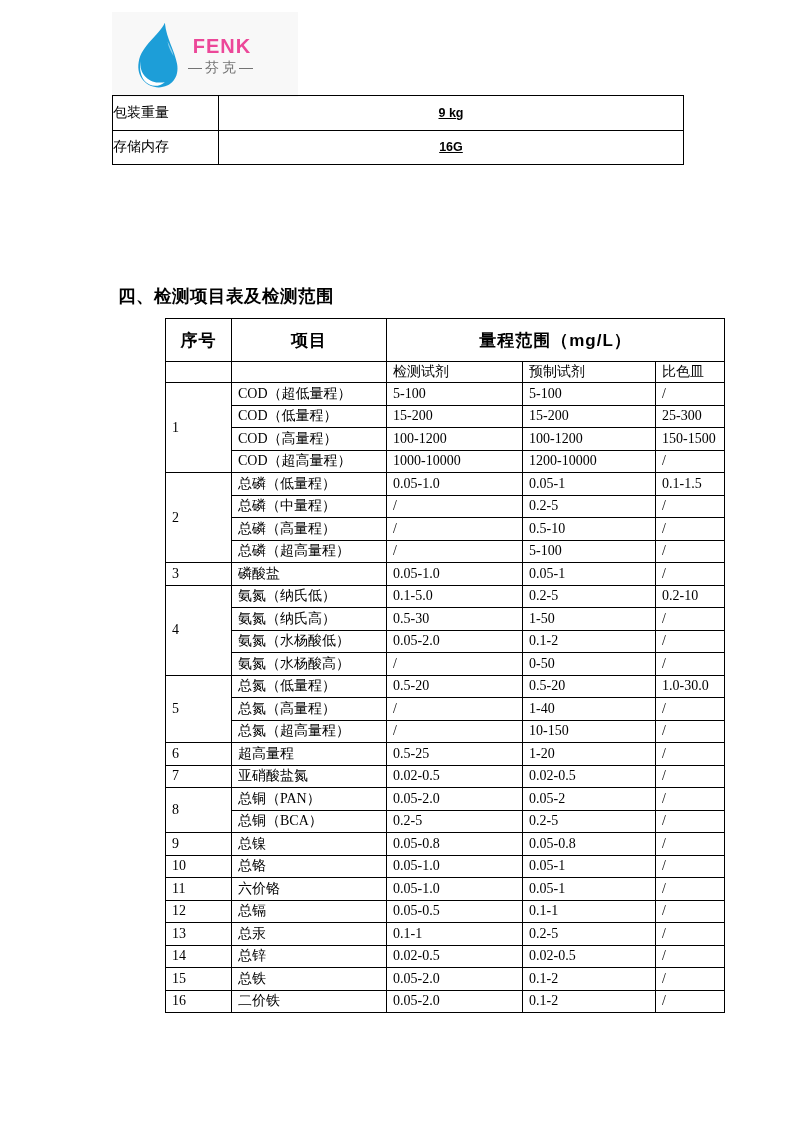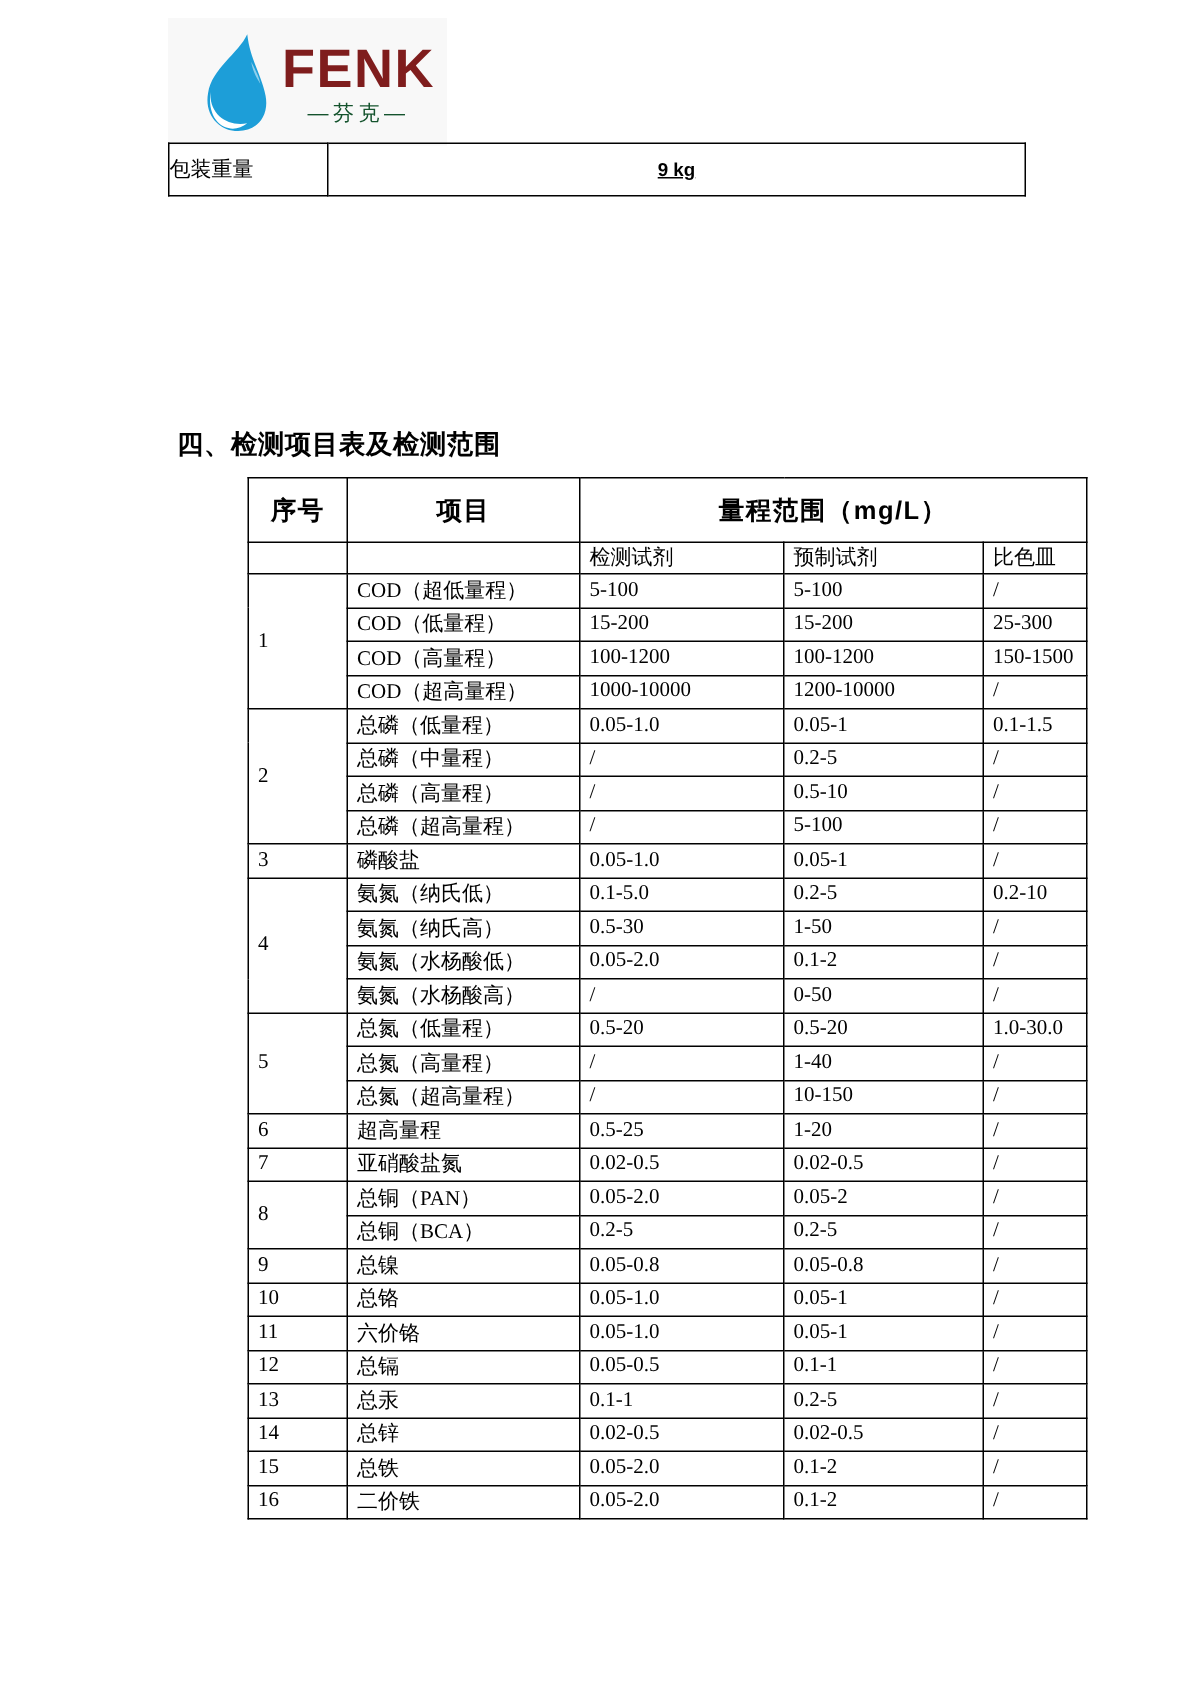--- a/index.html
+++ b/index.html
@@ -9,25 +9,25 @@
     font-family:"Liberation Serif","DejaVu Serif",serif; color:#000;
   }
 
   
   .logo-bg { position:absolute; left:112px; top:12px; width:186px; height:85px; background:#f8f8f8; }
   .logo-wrap { position:absolute; left:129px; top:22px; display:flex; align-items:center; }
   .logo-icon svg { width:56px; height:68px; display:block; }
   .logo-text { display:flex; flex-direction:column; align-items:center; margin-left:3px; }
   .brand {
     font-family:"Liberation Sans","DejaVu Sans",sans-serif;
-    font-weight:bold; font-size:36px; line-height:1; letter-spacing:1px; color:#7f1d1d;
+    font-weight:bold; font-size:20px; line-height:1; letter-spacing:1px; color:#ec4899;
   }
   .brand-cn {
     font-family:"Liberation Sans","DejaVu Sans",sans-serif;
-    font-size:14px; letter-spacing:3px; color:#14532d; margin-top:3px;
+    font-size:14px; letter-spacing:3px; color:#737373; margin-top:3px;
   }
 
   
   .spec-table {
     position:absolute; left:112px; top:95px; width:572px;
     border-collapse:collapse; table-layout:fixed;
     border:1.5px solid #000;
   }
   .spec-table td { border:1px solid #000; height:34.5px; vertical-align:middle; }
   .spec-table td.label { width:106px; font-size:14px; }
@@ -79,20 +79,24 @@
     <div class="brand">FENK</div>
     <div class="brand-cn">—芬克—</div>
   </div>
 </div>
 
 <table class="spec-table">
   <tbody>
       <tr>
         <td class="label">包装重量</td>
         <td class="value">9 kg</td>
+      </tr>
+      <tr>
+        <td class="label">存储内存</td>
+        <td class="value">16G</td>
       </tr>
     </tbody>
 </table>
 
 <div class="section-heading">四、检测项目表及检测范围</div>
 
 <table class="main-table">
   <colgroup>
     <col style="width:66px">
       <col style="width:155px">

